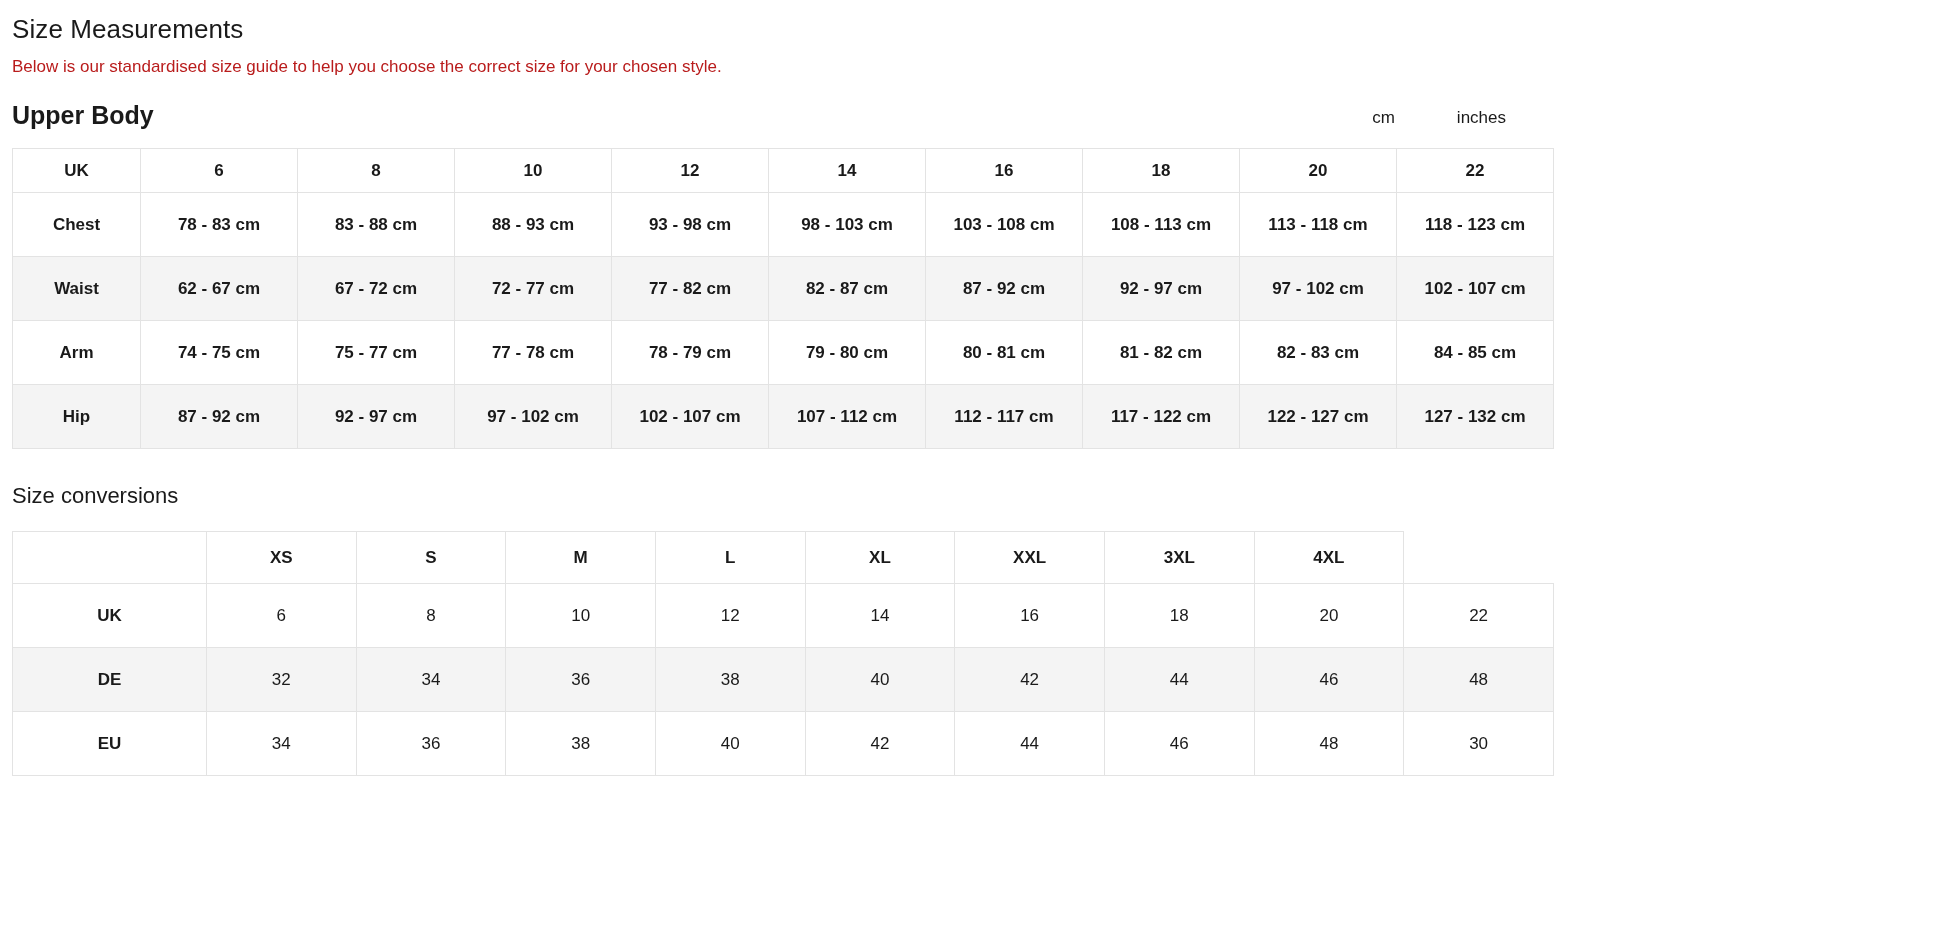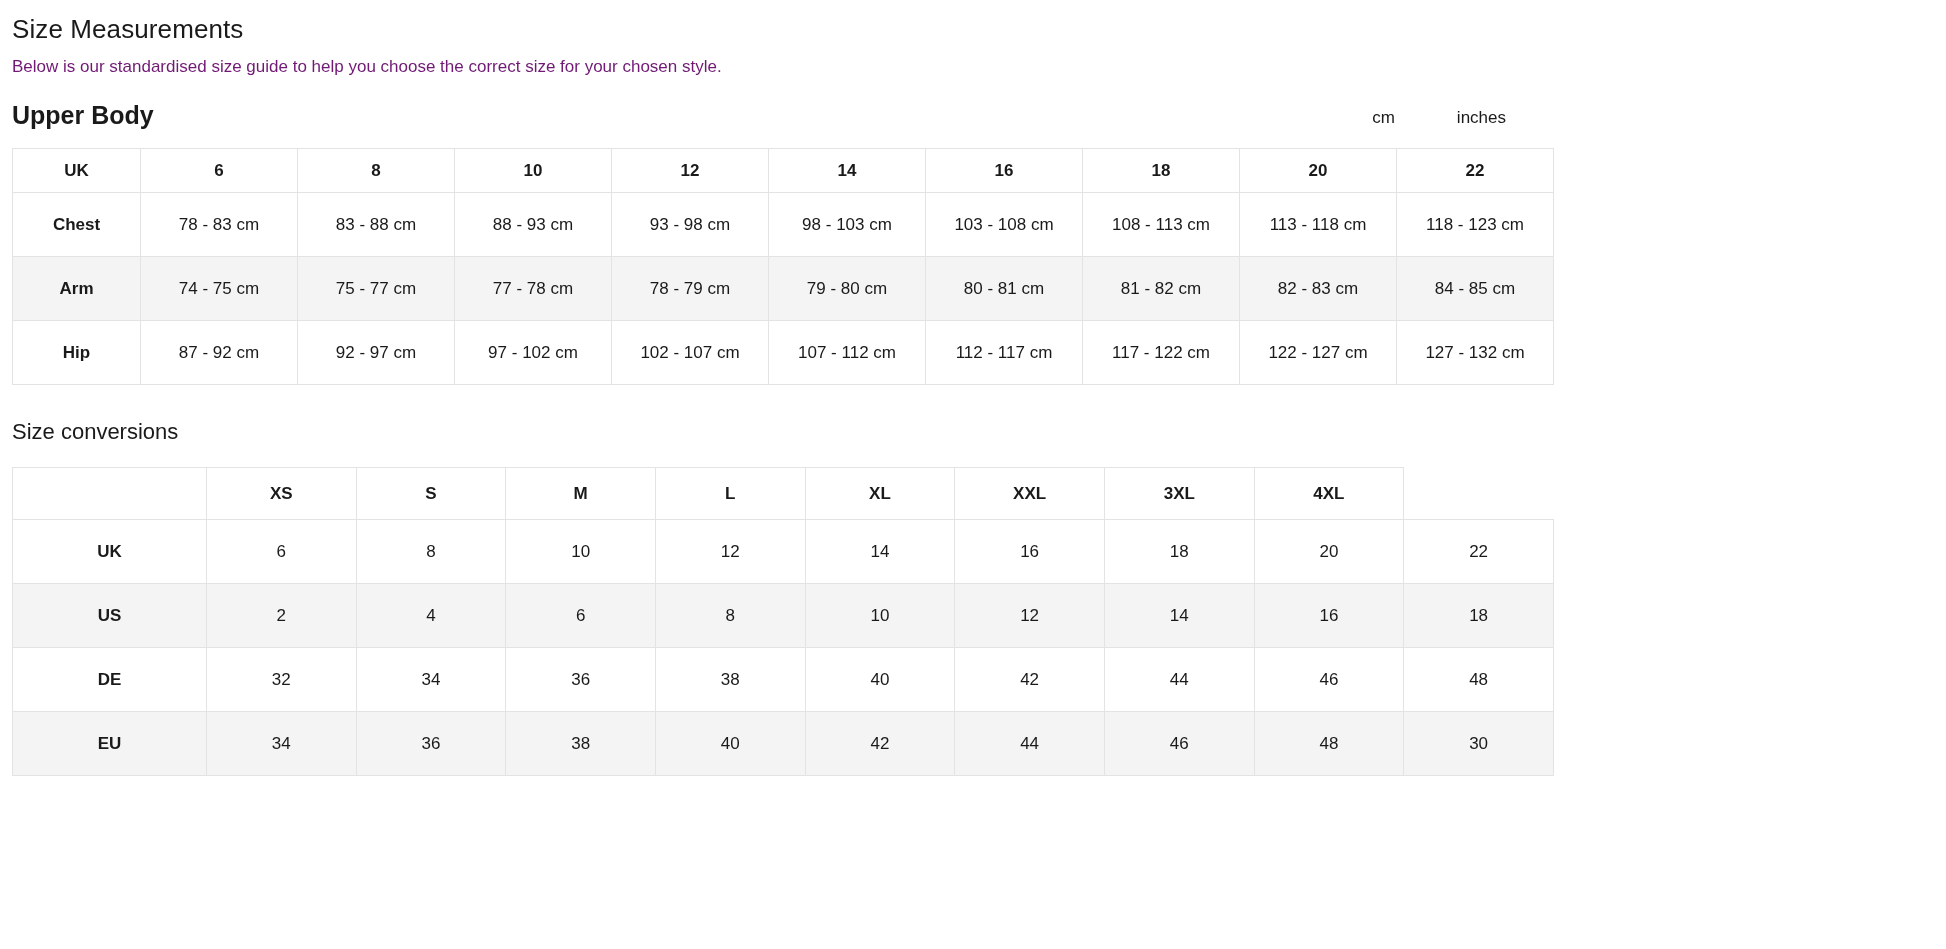--- a/index.html
+++ b/index.html
@@ -24,21 +24,21 @@
     font-weight: 400;
     margin: 0 0 0 0;
     padding: 0 0 0 0;
     color: #1a1a1a;
     letter-spacing: 0.1px;
   }
   p.section-sub {
     font-size: 17px;
     font-weight: 400;
     margin: 12px 0 0 0;
-    color: #701a75;
+    color: #b91c1c;
   }
   .upper-head {
     display: flex;
     align-items: flex-end;
     justify-content: space-between;
     margin-top: 24px;
   }
   .upper-head h3 {
     font-size: 25px;
     font-weight: 700;
@@ -61,21 +61,21 @@
     width: 100%;
     border-collapse: collapse;
     margin-top: 18px;
     table-layout: fixed;
   }
   table.measurements td, table.measurements th {
     border: 1px solid #e3e3e3;
     height: 64px;
     text-align: center;
     font-size: 17px;
-    font-weight: 400;
+    font-weight: 700;
     color: #1a1a1a;
     padding: 0 4px;
   }
   table.measurements thead th {
     font-weight: 700;
     height: 44px;
     border-top: 1px solid #e3e3e3;
   }
   table.measurements thead th.blank {
     border-left: 1px solid #e3e3e3;
@@ -176,20 +176,32 @@
         <td>83 - 88 cm</td>
         <td>88 - 93 cm</td>
         <td>93 - 98 cm</td>
         <td>98 - 103 cm</td>
         <td>103 - 108 cm</td>
         <td>108 - 113 cm</td>
         <td>113 - 118 cm</td>
         <td>118 - 123 cm</td>
       </tr>
       <tr>
+        <th class="rowlabel">Waist</th>
+        <td>62 - 67 cm</td>
+        <td>67 - 72 cm</td>
+        <td>72 - 77 cm</td>
+        <td>77 - 82 cm</td>
+        <td>82 - 87 cm</td>
+        <td>87 - 92 cm</td>
+        <td>92 - 97 cm</td>
+        <td>97 - 102 cm</td>
+        <td>102 - 107 cm</td>
+      </tr>
+      <tr>
         <th class="rowlabel">Arm</th>
         <td>74 - 75 cm</td>
         <td>75 - 77 cm</td>
         <td>77 - 78 cm</td>
         <td>78 - 79 cm</td>
         <td>79 - 80 cm</td>
         <td>80 - 81 cm</td>
         <td>81 - 82 cm</td>
         <td>82 - 83 cm</td>
         <td>84 - 85 cm</td>
@@ -244,32 +256,20 @@
         <td>8</td>
         <td>10</td>
         <td>12</td>
         <td>14</td>
         <td>16</td>
         <td>18</td>
         <td>20</td>
         <td>22</td>
       </tr>
       <tr>
-        <th class="rowlabel">US</th>
-        <td>2</td>
-        <td>4</td>
-        <td>6</td>
-        <td>8</td>
-        <td>10</td>
-        <td>12</td>
-        <td>14</td>
-        <td>16</td>
-        <td>18</td>
-      </tr>
-      <tr>
         <th class="rowlabel">DE</th>
         <td>32</td>
         <td>34</td>
         <td>36</td>
         <td>38</td>
         <td>40</td>
         <td>42</td>
         <td>44</td>
         <td>46</td>
         <td>48</td>

